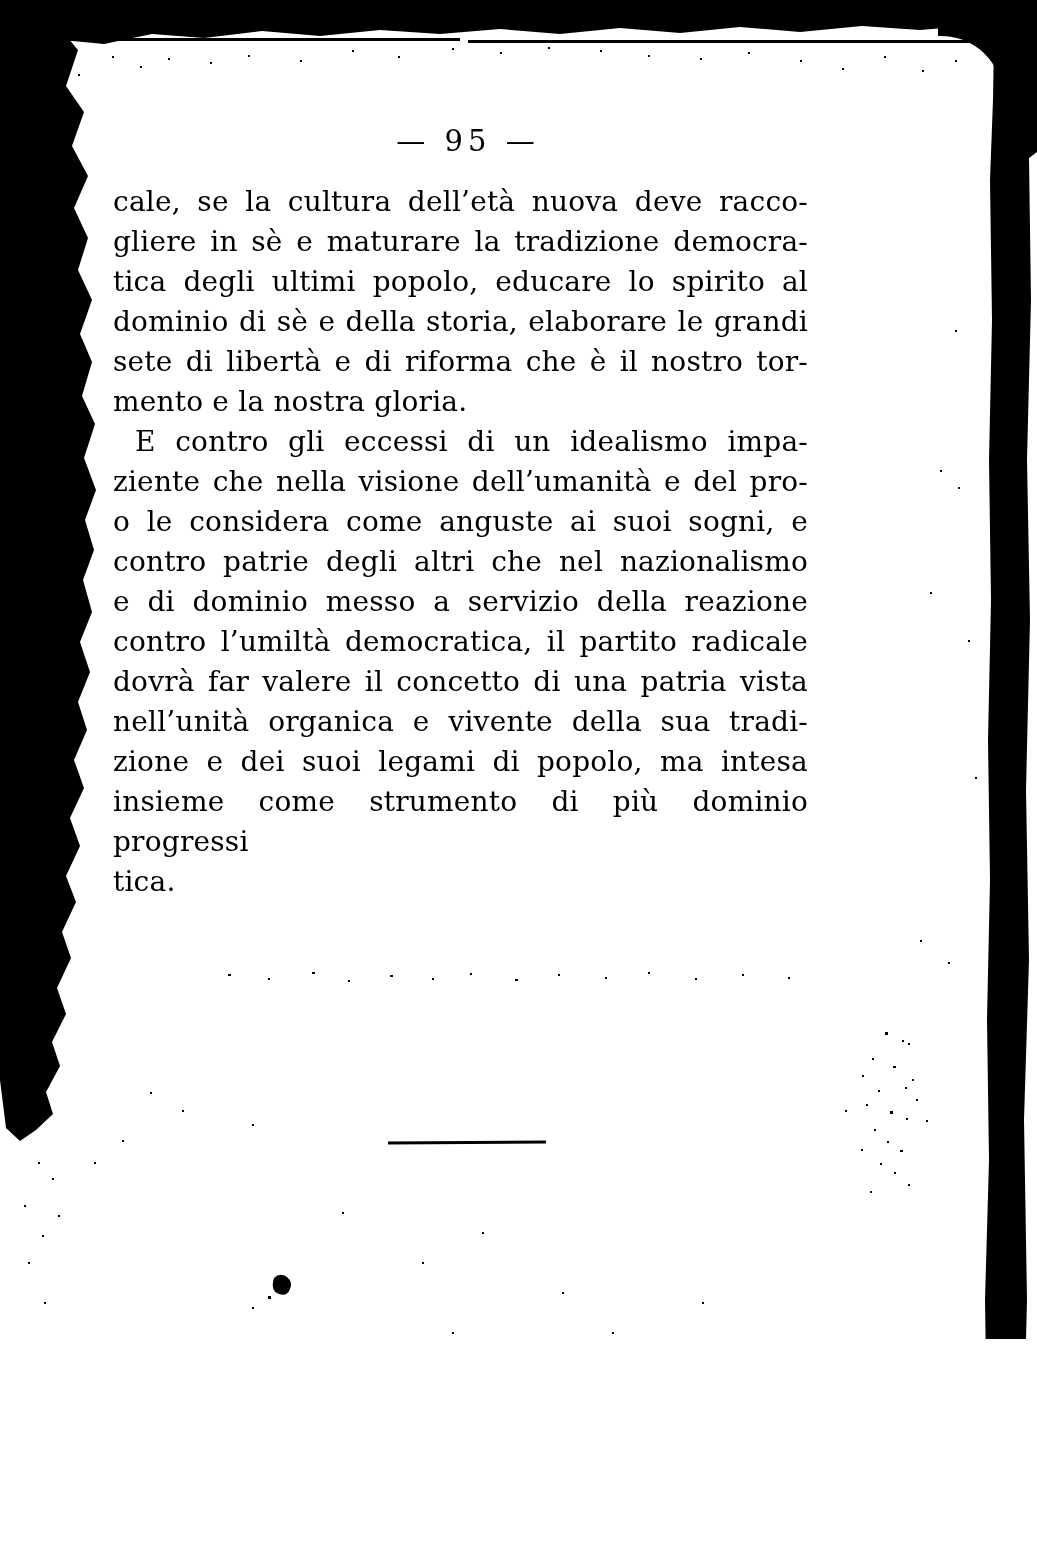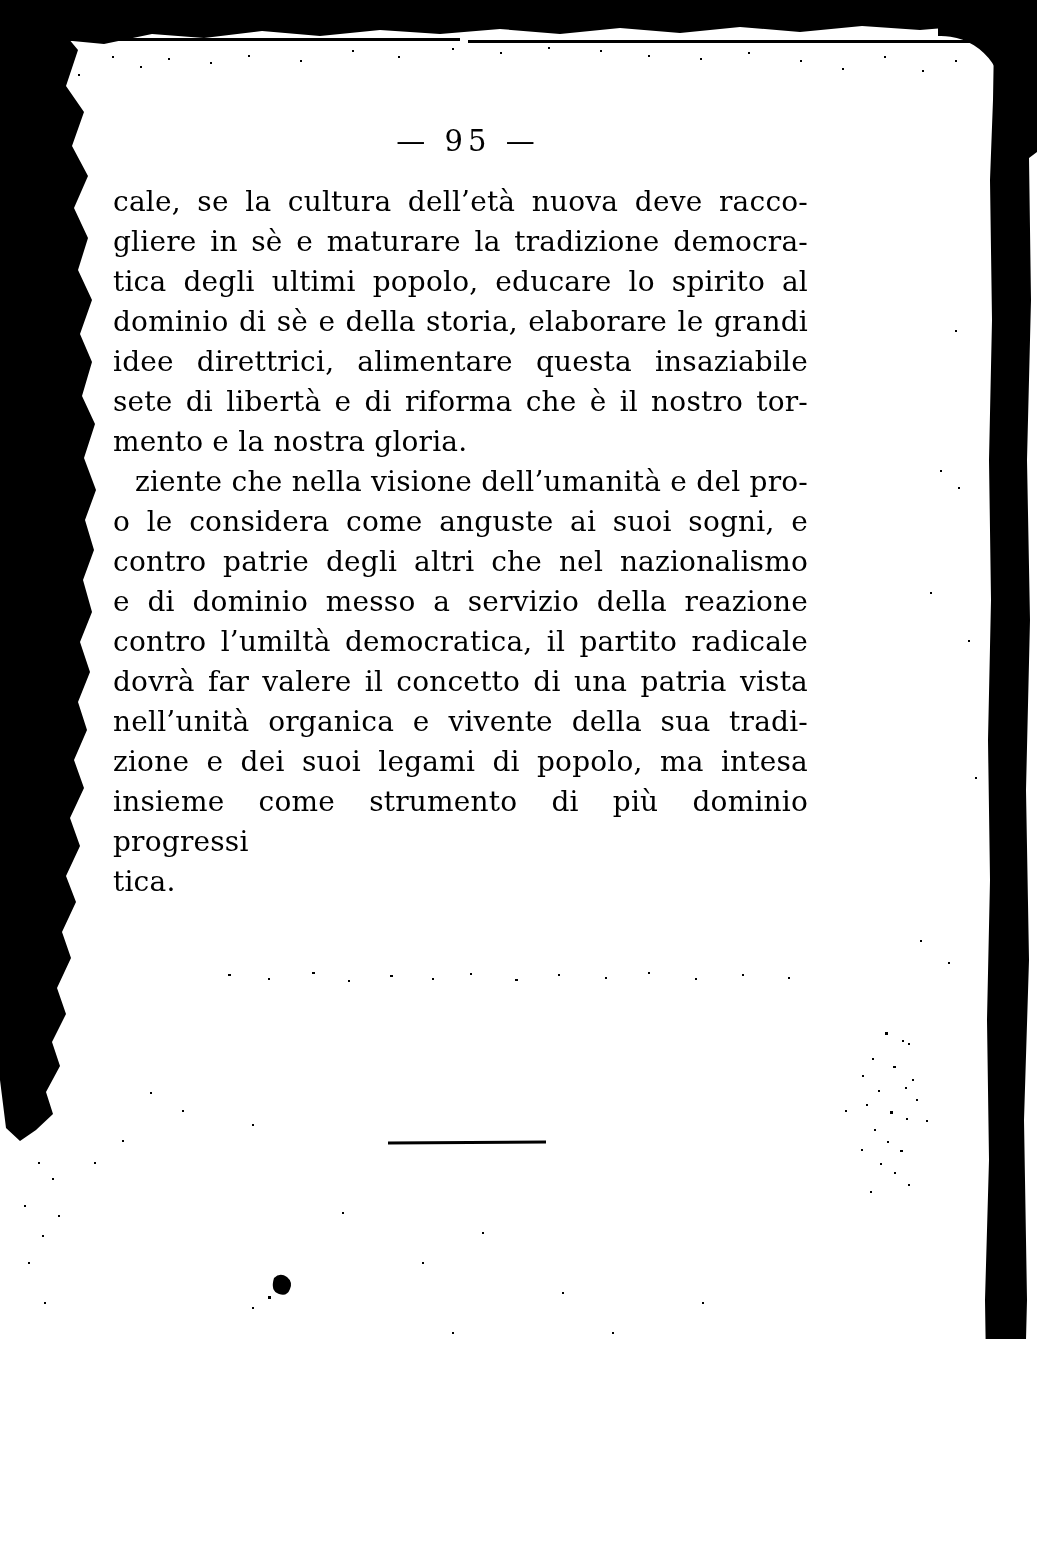--- a/index.html
+++ b/index.html
@@ -193,25 +193,25 @@
   </svg>
 
   <div class="page-number">— 95 —</div>
 
   <div class="text-block" id="text-block">
       <div class="paragraph">
         <div class="line">cale, se la cultura dell’età nuova deve racco-</div>
         <div class="line">gliere in sè e maturare la tradizione democra-</div>
         <div class="line">tica degli ultimi popolo, educare lo spirito al</div>
         <div class="line">dominio di sè e della storia, elaborare le grandi</div>
-        <div class="line">idee direttrici, alimentare questa insaziabile</div>
         <div class="line">sete di libertà e di riforma che è il nostro tor-</div>
         <div class="line last">mento e la nostra gloria.</div>
       </div>
       <div class="paragraph indented">
+        <div class="line">E contro gli eccessi di un idealismo impa-</div>
         <div class="line">ziente che nella visione dell’umanità e del pro-</div>
         <div class="line">o le considera come anguste ai suoi sogni, e</div>
         <div class="line">contro patrie degli altri che nel nazionalismo</div>
         <div class="line">e di dominio messo a servizio della reazione</div>
         <div class="line">contro l’umiltà democratica, il partito radicale</div>
         <div class="line">dovrà far valere il concetto di una patria vista</div>
         <div class="line">nell’unità organica e vivente della sua tradi-</div>
         <div class="line">zione e dei suoi legami di popolo, ma intesa</div>
         <div class="line">insieme come strumento di più dominio progressi</div>
         <div class="line last">tica.</div>

